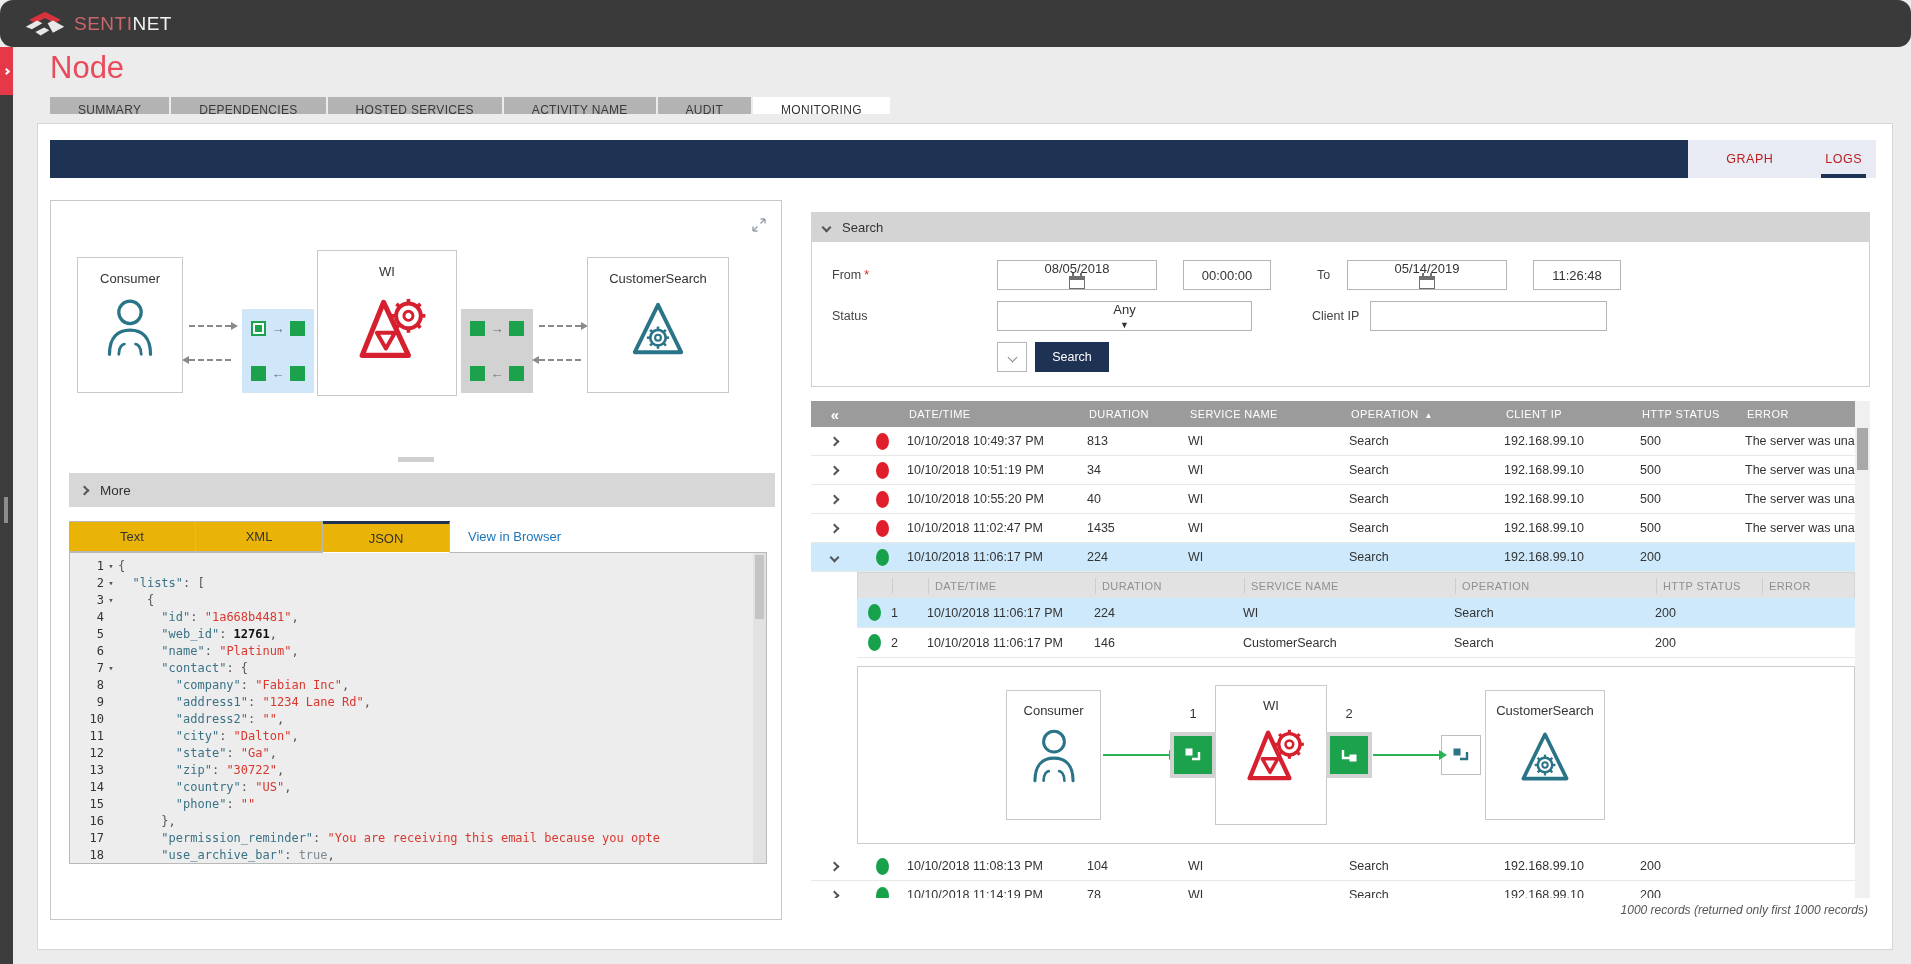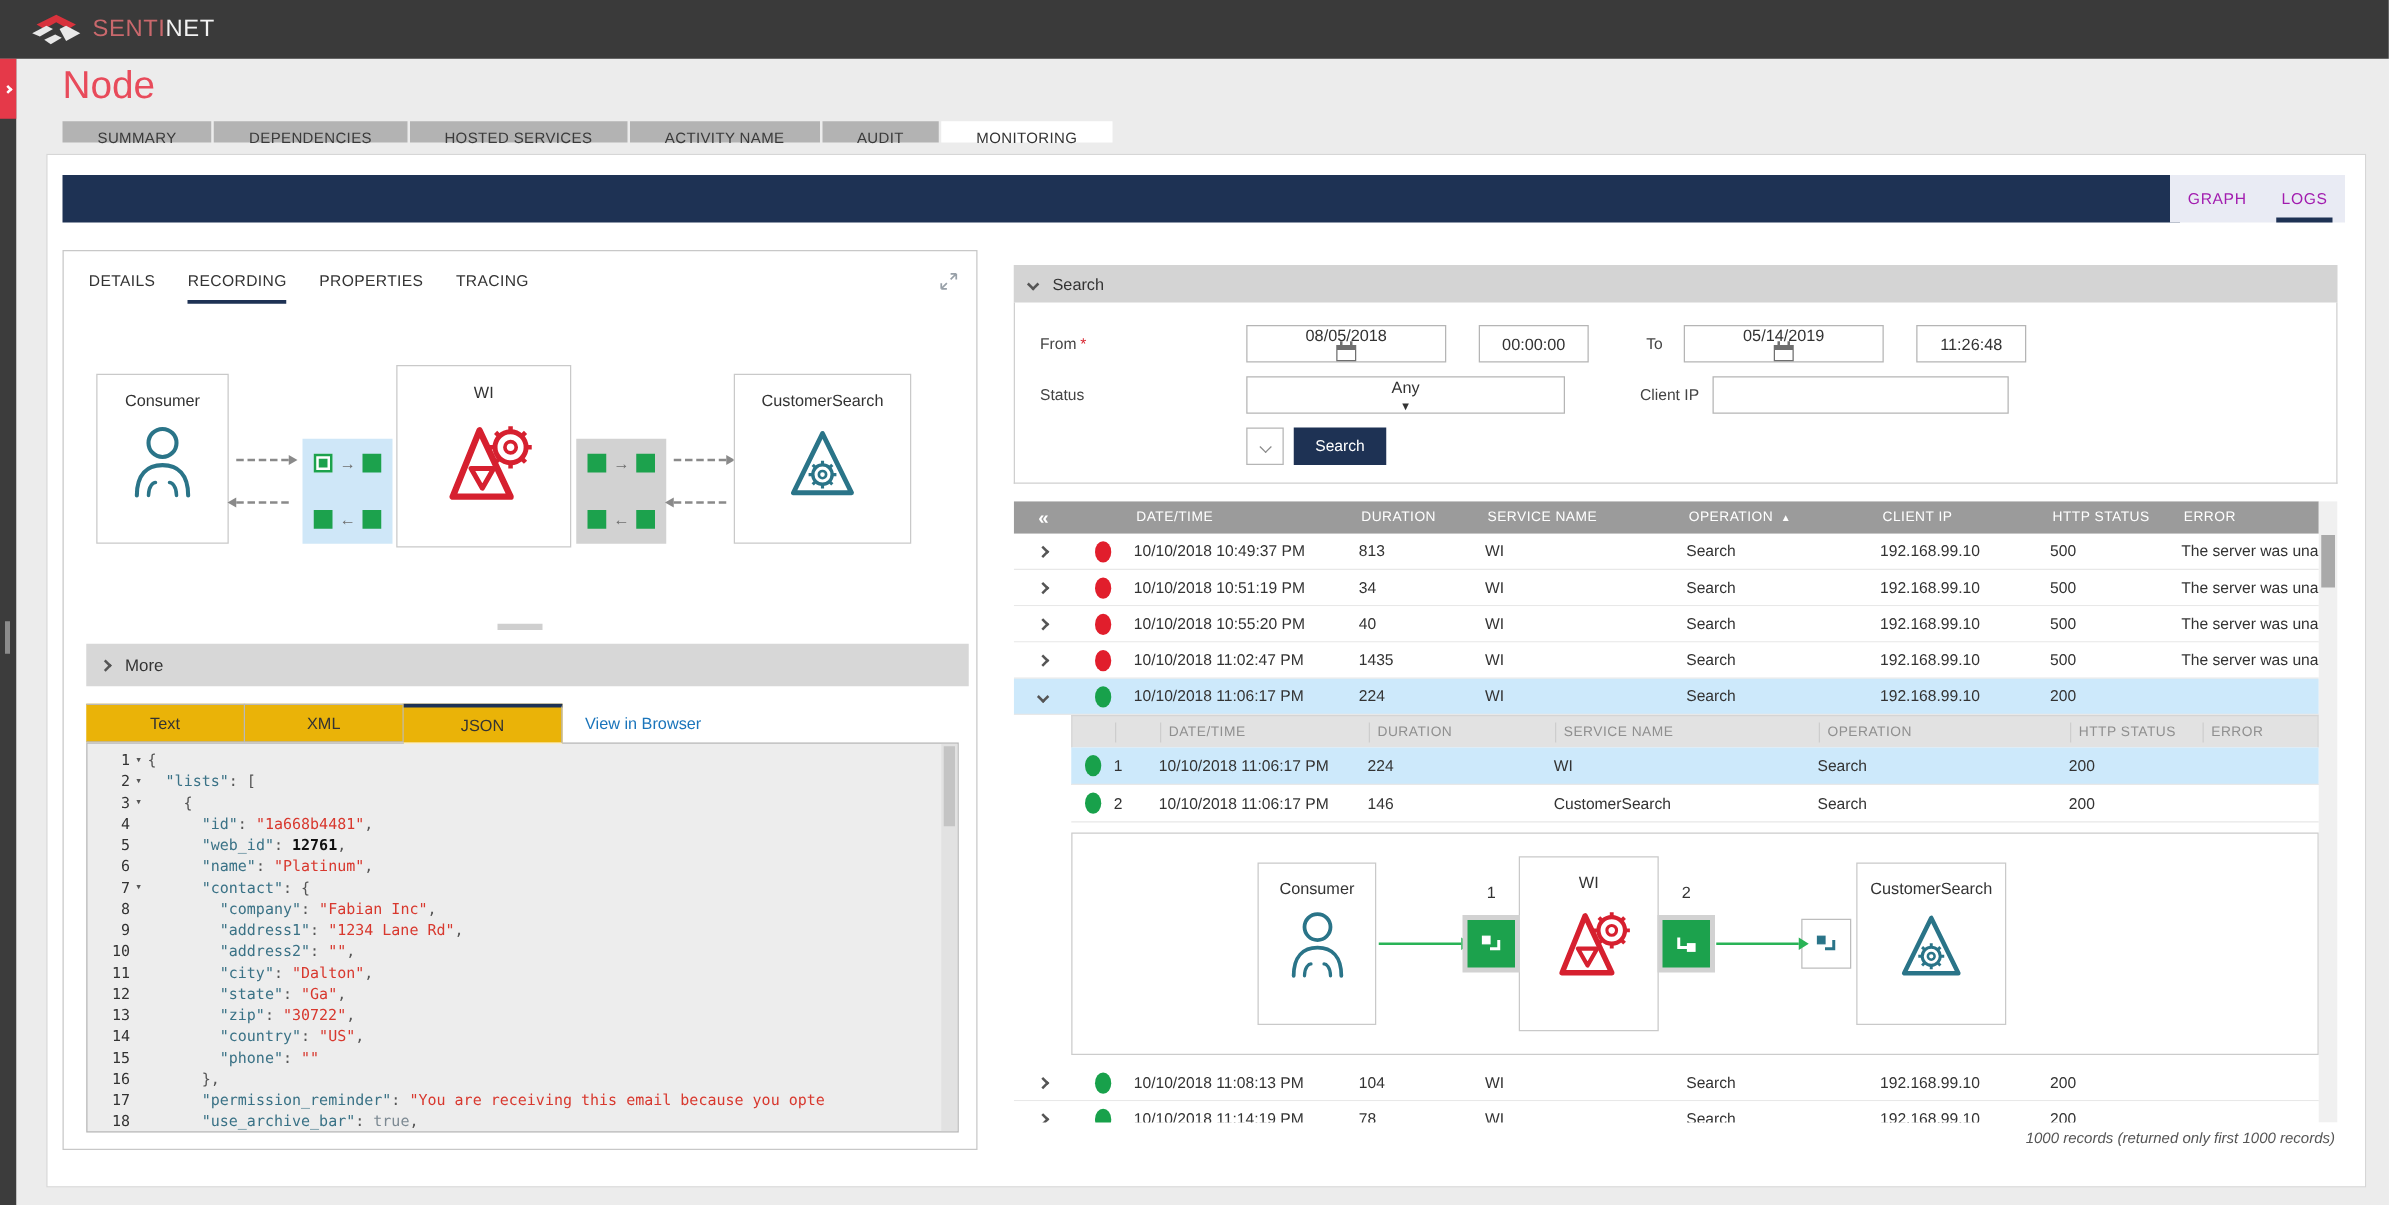--- a/index.html
+++ b/index.html
@@ -1,21 +1,21 @@
 <!DOCTYPE html>
 <html><head>
 <meta charset="utf-8">
 <style>
   * { margin:0; padding:0; box-sizing:border-box; }
   html,body { width:1911px; height:964px; overflow:hidden; background:#ececec;
     font-family:"Liberation Sans", sans-serif; color:#333; }
 
   
   .topbar { position:absolute; left:0; top:0; width:1911px; height:47px; background:#3a3a3a;
-    display:flex; align-items:center; }
+    display:flex; align-items:center;border-radius:13px; }
   .brand { display:flex; align-items:center; gap:8px; padding-left:24px; cursor:default; }
   .brand-text { font-size:19px; letter-spacing:.5px; }
   .brand-senti { color:#c9686c; }
   .brand-net { color:#f2f2f2; }
   .tb-right { margin-left:auto; display:flex; height:100%; }
   .tb-item { display:flex; align-items:center; gap:10px; padding:0 30px; border-left:1px solid #4d4d4d;
     color:#e3e3e3; font-size:13px; }
   .tb-item:last-child { border-right:1px solid #4d4d4d; margin-right:60px; }
 
   
@@ -35,21 +35,21 @@
     font-size:12px; letter-spacing:.3px; cursor:default; }
   .main-tabs .tab.active { background:#fff; color:#333; }
 
   
   .card { position:absolute; left:37px; top:123px; width:1856px; height:827px; background:#fff;
     border:1px solid #d6d6d6; }
   .navy-banner { position:absolute; left:12px; top:16px; width:1694px; height:38px; background:#1e3254; }
   .view-toggle { position:absolute; right:16px; top:16px; height:38px; background:#e9ebf4;
     display:flex; }
   .vt-item { position:relative; display:flex; align-items:center; padding:0 14px; font-size:12.5px;
-    letter-spacing:.5px; color:#a21caf; cursor:default; }
+    letter-spacing:.5px; color:#b91c1c; cursor:default;margin-left:24px; }
   .vt-item.active::after { content:""; position:absolute; left:10px; right:10px; bottom:0; height:4px; background:#1e3254; }
 
   
   .left-panel { position:absolute; left:12px; top:76px; width:732px; height:720px; background:#fff;
     border:1px solid #c8c8c8; }
   .lp-tabs { display:flex; gap:26px; padding:17px 0 0 20px; font-size:12.5px; letter-spacing:.3px; color:#333; }
   .lp-tab { padding-bottom:8px; border-bottom:3px solid transparent; cursor:default; }
   .lp-tab.active { border-bottom-color:#1e3254; }
   .lp-expand { position:absolute; top:16px; right:14px; }
 
@@ -270,26 +270,20 @@
 
 <div class="card">
 
   <div class="navy-banner"></div>
   <div class="view-toggle">
     <div class="vt-item">GRAPH</div>
     <div class="vt-item active">LOGS</div>
   </div>
 
   <section class="left-panel">
-    <div class="lp-tabs">
-        <div class="lp-tab">DETAILS</div>
-        <div class="lp-tab active">RECORDING</div>
-        <div class="lp-tab">PROPERTIES</div>
-        <div class="lp-tab">TRACING</div>
-      </div>
     <div class="lp-expand">
       <svg width="16" height="16" viewBox="0 0 16 16">
         <path d="M9.5 6.5 L14 2 M14 2 h-4.5 M14 2 v4.5" stroke="#98a0a8" stroke-width="1.4" fill="none"></path>
         <path d="M6.5 9.5 L2 14 M2 14 h4.5 M2 14 v-4.5" stroke="#98a0a8" stroke-width="1.4" fill="none"></path>
       </svg>
     </div>
 
     <div class="lp-diagram">
       <div class="nodebox" style="left:26px; top:44px; width:106px; height:136px;">
         <div class="nlabel">Consumer</div>

